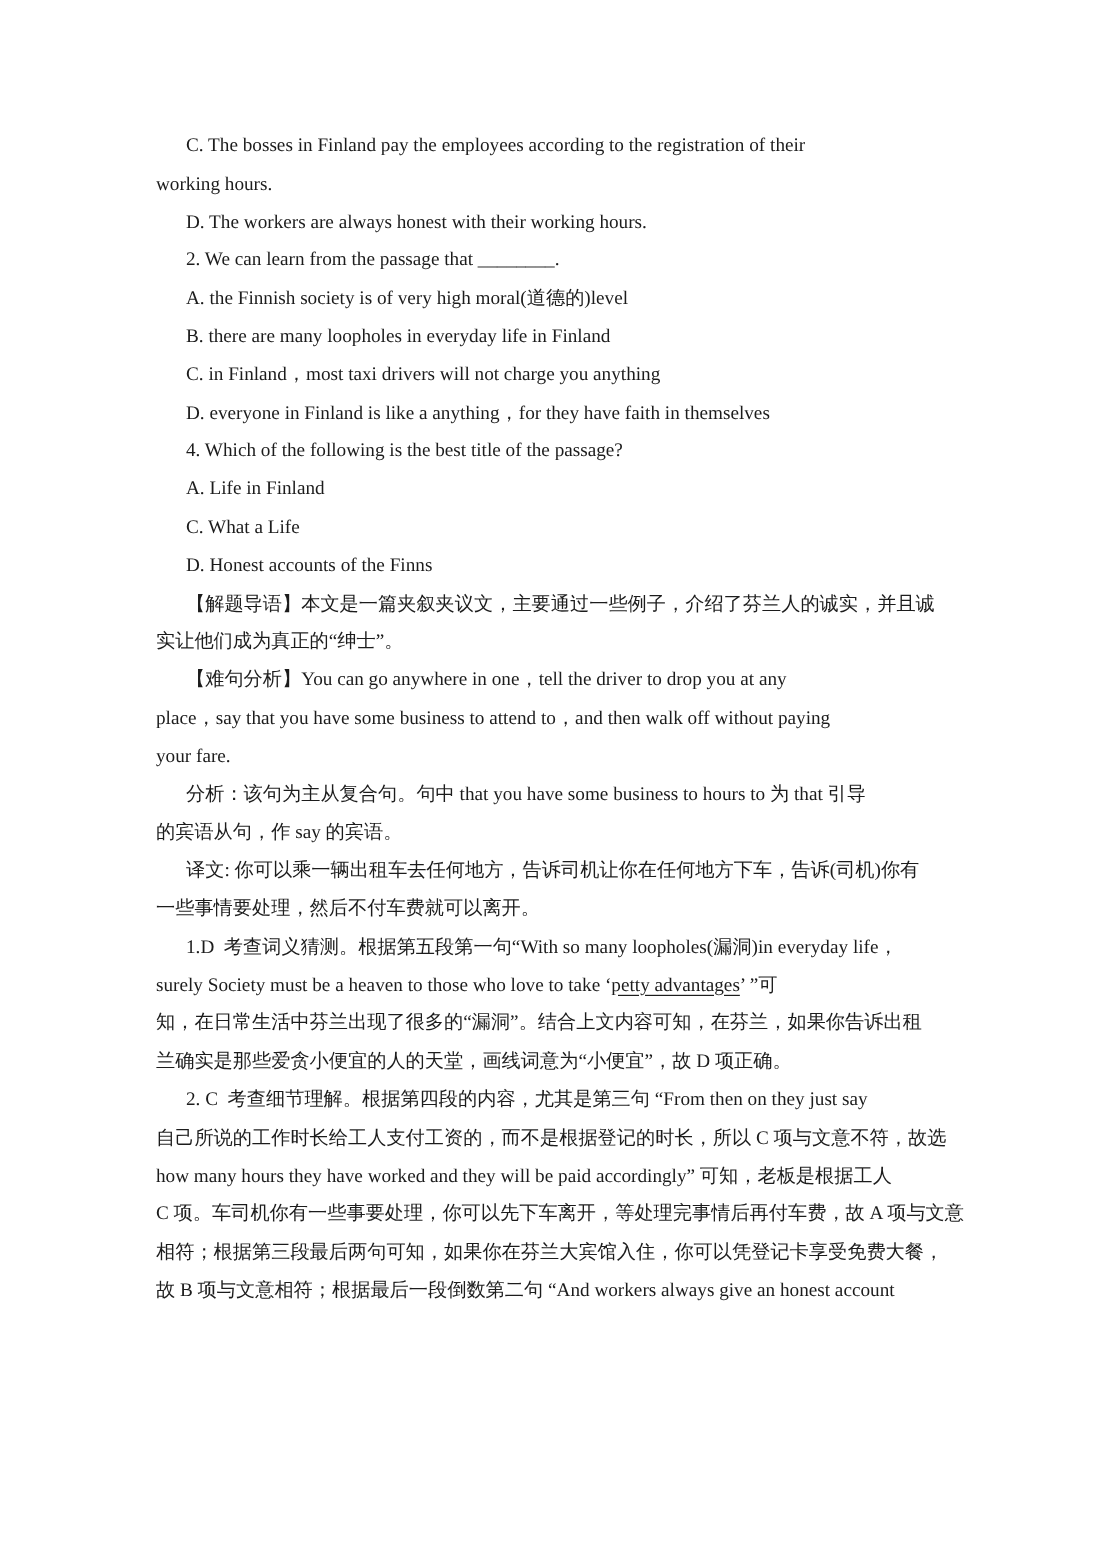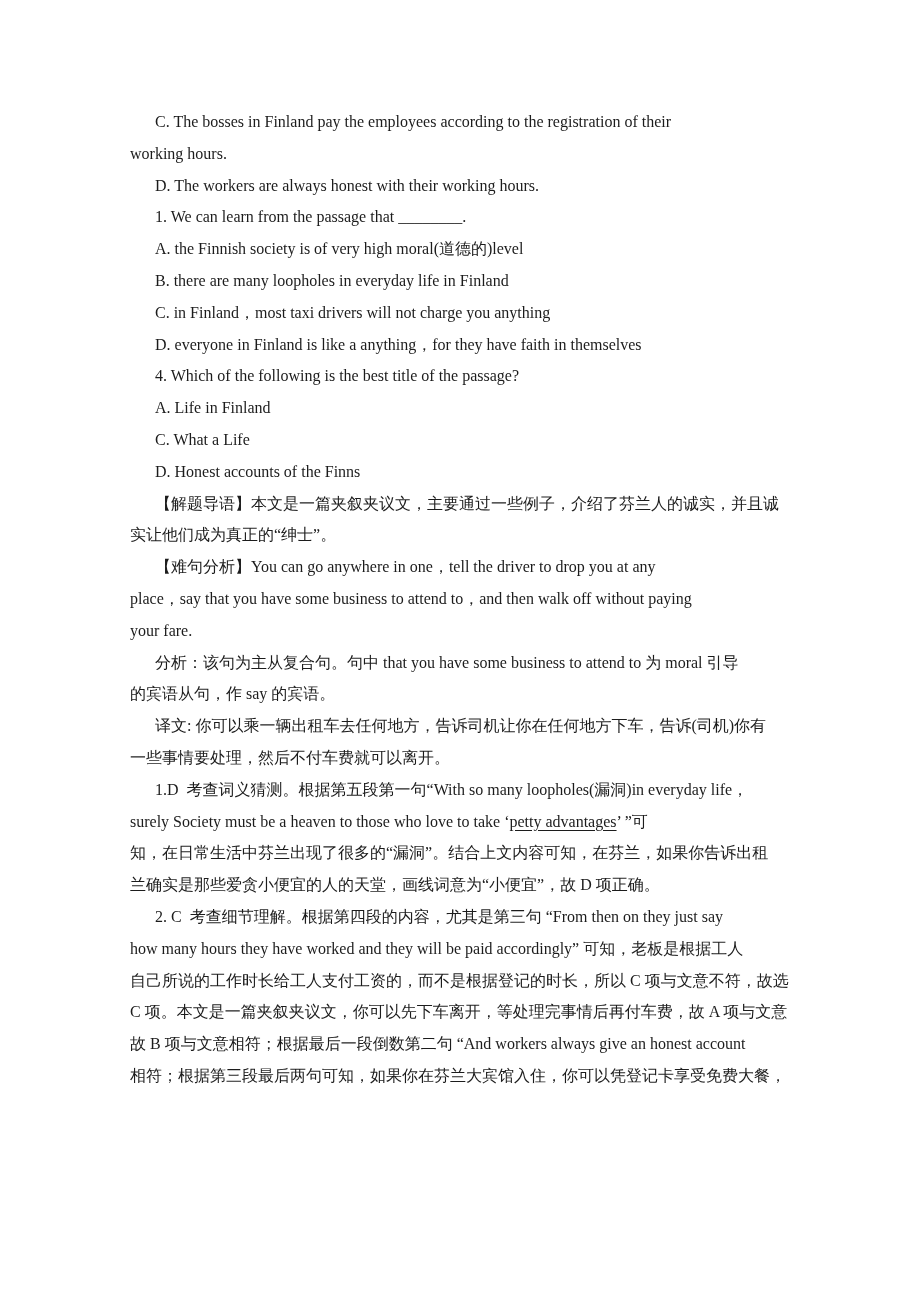--- a/index.html
+++ b/index.html
@@ -37,42 +37,42 @@
   }
 </style>
 </head>
 <body>
 
 <div class="page">
   <div class="textblock">
     <div class="line ind">C. The bosses in Finland pay the employees according to the registration of their</div>
     <div class="line">working hours.</div>
     <div class="line ind">D. The workers are always honest with their working hours.</div>
-    <div class="line ind">1. We can learn from the passage that ________.</div>
+    <div class="line ind">2. We can learn from the passage that ________.</div>
     <div class="line ind">A. the Finnish society is of very high moral(道德的)level</div>
     <div class="line ind">B. there are many loopholes in everyday life in Finland</div>
     <div class="line ind">C. in Finland，most taxi drivers will not charge you anything</div>
     <div class="line ind">D. everyone in Finland is like a anything，for they have faith in themselves</div>
     <div class="line ind">4. Which of the following is the best title of the passage?</div>
     <div class="line ind">A. Life in Finland</div>
     <div class="line ind">C. What a Life</div>
     <div class="line ind">D. Honest accounts of the Finns</div>
     <div class="line ind">【解题导语】本文是一篇夹叙夹议文，主要通过一些例子，介绍了芬兰人的诚实，并且诚</div>
     <div class="line">实让他们成为真正的“绅士”。</div>
     <div class="line ind">【难句分析】You can go anywhere in one，tell the driver to drop you at any</div>
     <div class="line">place，say that you have some business to attend to，and then walk off without paying</div>
     <div class="line">your fare.</div>
-    <div class="line ind">分析：该句为主从复合句。句中 that you have some business to attend to 为 moral 引导</div>
+    <div class="line ind">分析：该句为主从复合句。句中 that you have some business to hours to 为 that 引导</div>
     <div class="line">的宾语从句，作 say 的宾语。</div>
     <div class="line ind">译文: 你可以乘一辆出租车去任何地方，告诉司机让你在任何地方下车，告诉(司机)你有</div>
     <div class="line">一些事情要处理，然后不付车费就可以离开。</div>
     <div class="line ind">1.D  考查词义猜测。根据第五段第一句“With so many loopholes(漏洞)in everyday life，</div>
     <div class="line"><span>surely Society must be a heaven to those who love to take ‘</span><span class="ul">petty advantages</span><span>’ ”可</span></div>
     <div class="line">知，在日常生活中芬兰出现了很多的“漏洞”。结合上文内容可知，在芬兰，如果你告诉出租</div>
     <div class="line">兰确实是那些爱贪小便宜的人的天堂，画线词意为“小便宜”，故 D 项正确。</div>
     <div class="line ind">2. C  考查细节理解。根据第四段的内容，尤其是第三句 “From then on they just say</div>
+    <div class="line">自己所说的工作时长给工人支付工资的，而不是根据登记的时长，所以 C 项与文意不符，故选</div>
     <div class="line">how many hours they have worked and they will be paid accordingly” 可知，老板是根据工人</div>
-    <div class="line">自己所说的工作时长给工人支付工资的，而不是根据登记的时长，所以 C 项与文意不符，故选</div>
-    <div class="line">C 项。本文是一篇夹叙夹议文，你可以先下车离开，等处理完事情后再付车费，故 A 项与文意</div>
+    <div class="line">C 项。车司机你有一些事要处理，你可以先下车离开，等处理完事情后再付车费，故 A 项与文意</div>
+    <div class="line">相符；根据第三段最后两句可知，如果你在芬兰大宾馆入住，你可以凭登记卡享受免费大餐，</div>
     <div class="line">故 B 项与文意相符；根据最后一段倒数第二句 “And workers always give an honest account</div>
-    <div class="line">相符；根据第三段最后两句可知，如果你在芬兰大宾馆入住，你可以凭登记卡享受免费大餐，</div>
   </div>
 </div>
 
 </body></html>

